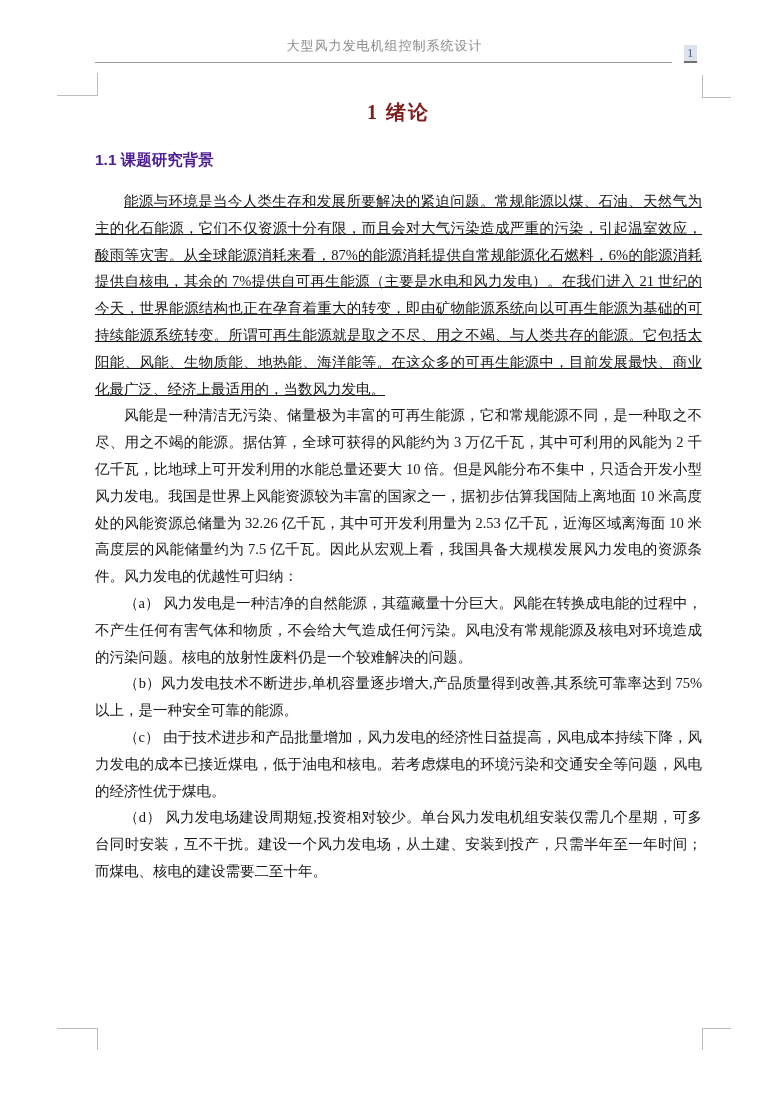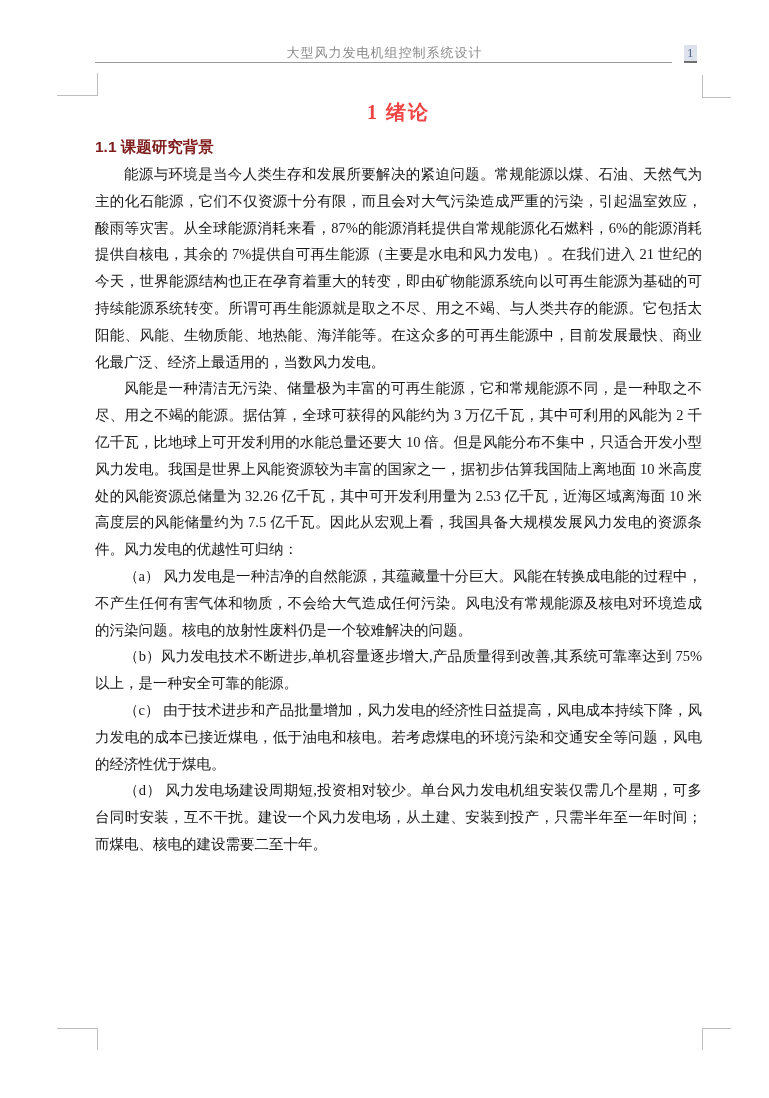--- a/index.html
+++ b/index.html
@@ -3,21 +3,21 @@
 <meta charset="utf-8">
 <style>
   html, body { margin:0; padding:0; background:#ffffff; }
   .page {
     position:relative; width:769px; height:1098px; background:#ffffff;
     overflow:hidden;
     font-family:"Liberation Serif","DejaVu Serif",serif;
   }
   
   .header-title {
-    position:absolute; left:0; top:44px; width:769px;
+    position:absolute; left:0; top:37px; width:769px;
     text-align:center; font-size:13px; color:#8a8a8a; letter-spacing:1px;
   }
   .header-rule {
     position:absolute; left:95px; top:62px; width:577px; height:0;
     border-top:1px solid #9a9a9a;
   }
   .page-number {
     position:absolute; left:684px; top:45px;
     font-size:13px; line-height:16px; color:#53638a;
     background:#dde2ec; padding:0 3px;
@@ -29,32 +29,32 @@
   .mark-tr { left:702px; top:75px;    width:28px; height:22px; border-left:1px solid #bdbdbd;  border-bottom:1px solid #bdbdbd; }
   .mark-bl { left:57px;  top:1028px;  width:40px; height:21px; border-right:1px solid #bdbdbd; border-top:1px solid #bdbdbd; }
   .mark-br { left:702px; top:1028px;  width:28px; height:21px; border-left:1px solid #bdbdbd;  border-top:1px solid #bdbdbd; }
   
   .content {
     position:absolute; left:95px; top:88px; width:607px; color:#161616;
   }
   h1.chapter {
     margin:12px 0 0; text-align:center;
     font-size:20px; font-weight:bold; line-height:24px; letter-spacing:2px;
-    color:#ef4444;
+    color:#7f1d1d;
   }
   h2.section {
-    margin:13px 0 0;
+    margin:26px 0 0;
     font-family:"Liberation Sans","DejaVu Sans",sans-serif;
-    font-size:15.5px; font-weight:bold; line-height:20px; color:#7f1d1d;
+    font-size:15.5px; font-weight:bold; line-height:20px; color:#4c1d95;
   }
   p.body {
     margin:0; font-size:14.5px; line-height:26.8px;
     text-align:justify; text-indent:2em;
   }
-  p.body.first { margin-top:4px; }
+  p.body.first { margin-top:18px;text-decoration:underline; }
 </style>
 </head>
 <body>
 
 <div class="page">
 
   <div class="header-title">大型风力发电机组控制系统设计</div>
   <div class="header-rule"></div>
   <div class="page-number">1</div>
 

